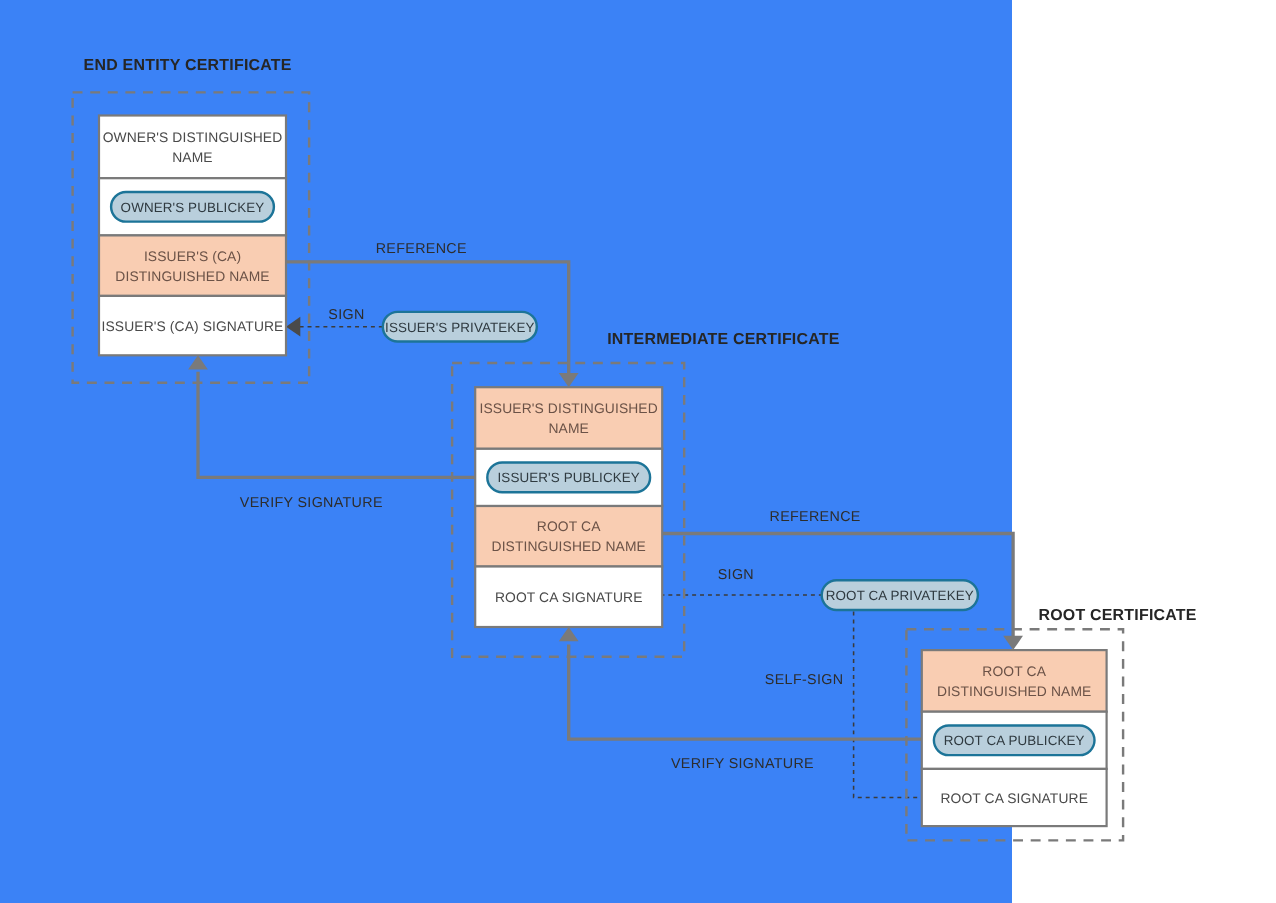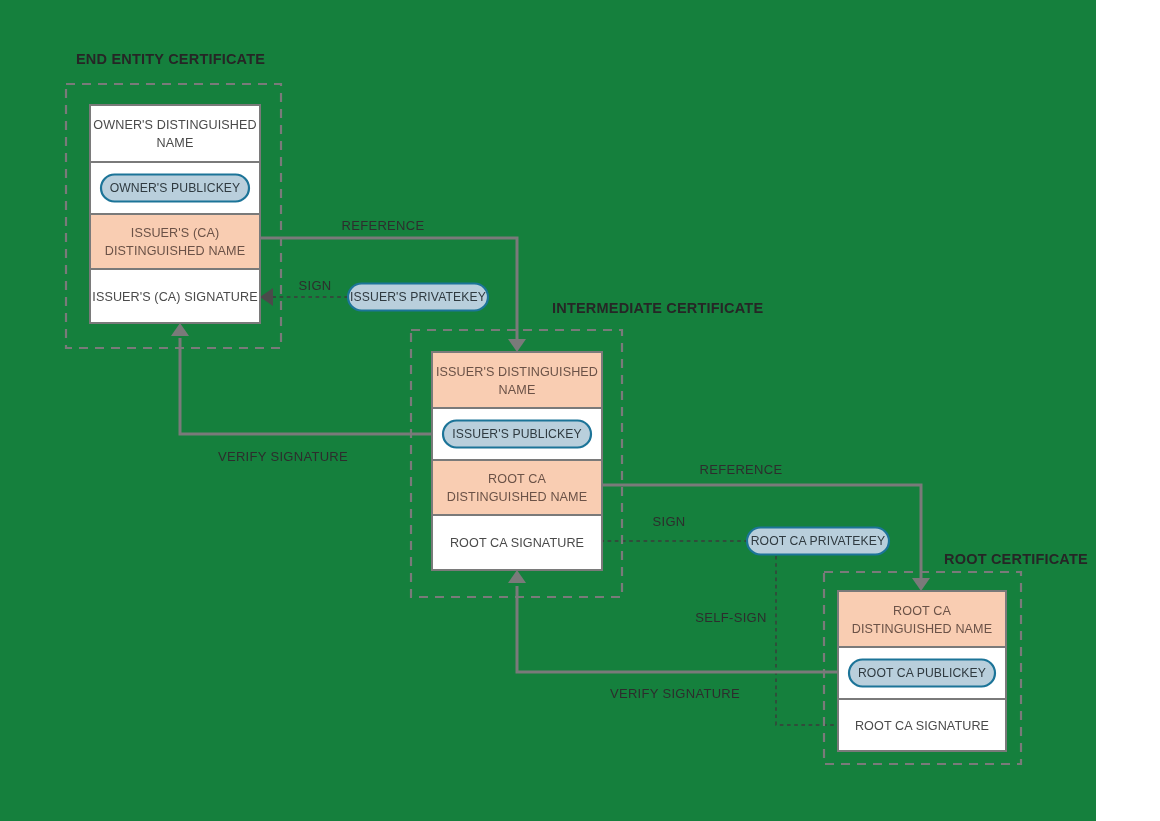--- a/index.html
+++ b/index.html
@@ -9,23 +9,23 @@
     background: #ffffff;
   }
   body {
     font-family: "Liberation Sans", sans-serif;
     width: 1160px;
     height: 821px;
     overflow: hidden;
   }
   #diagram-root {
     position: relative;
-    width: 1096px;
+    width: 920px;
     height: 821px;
-    background: #15803d;
+    background: #3b82f6;
   }
   svg#diagram-svg {
     position: absolute;
     top: 0;
     left: 0;
     width: 1160px;
     height: 821px;
     display: block;
   }
   .group-title {

